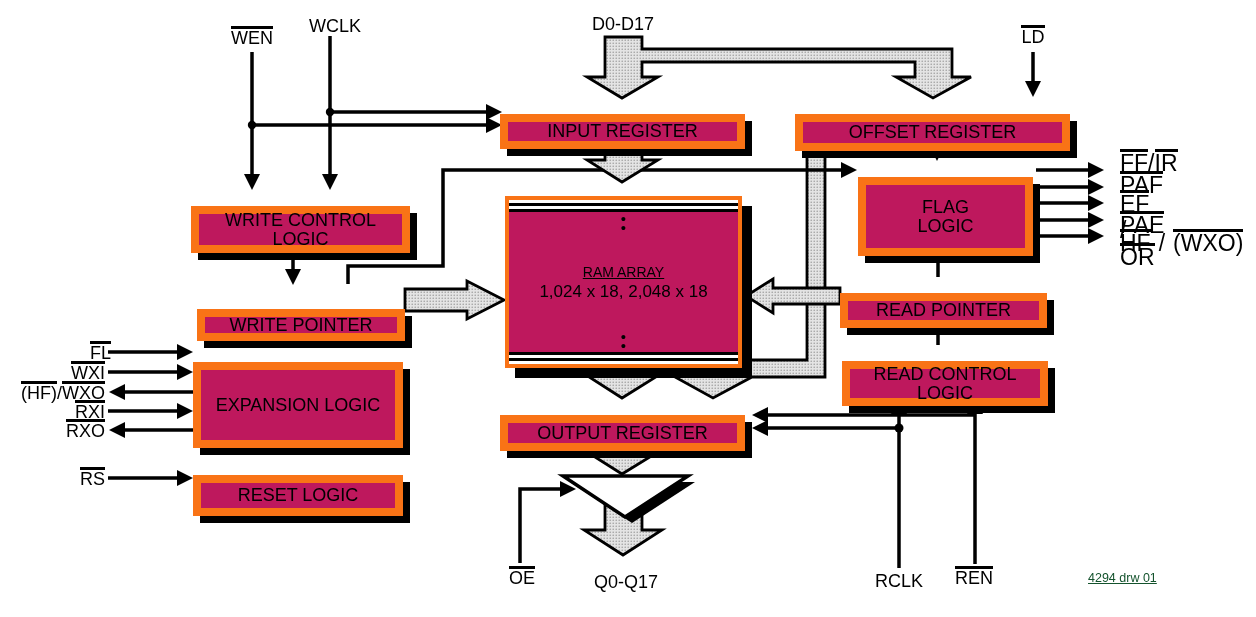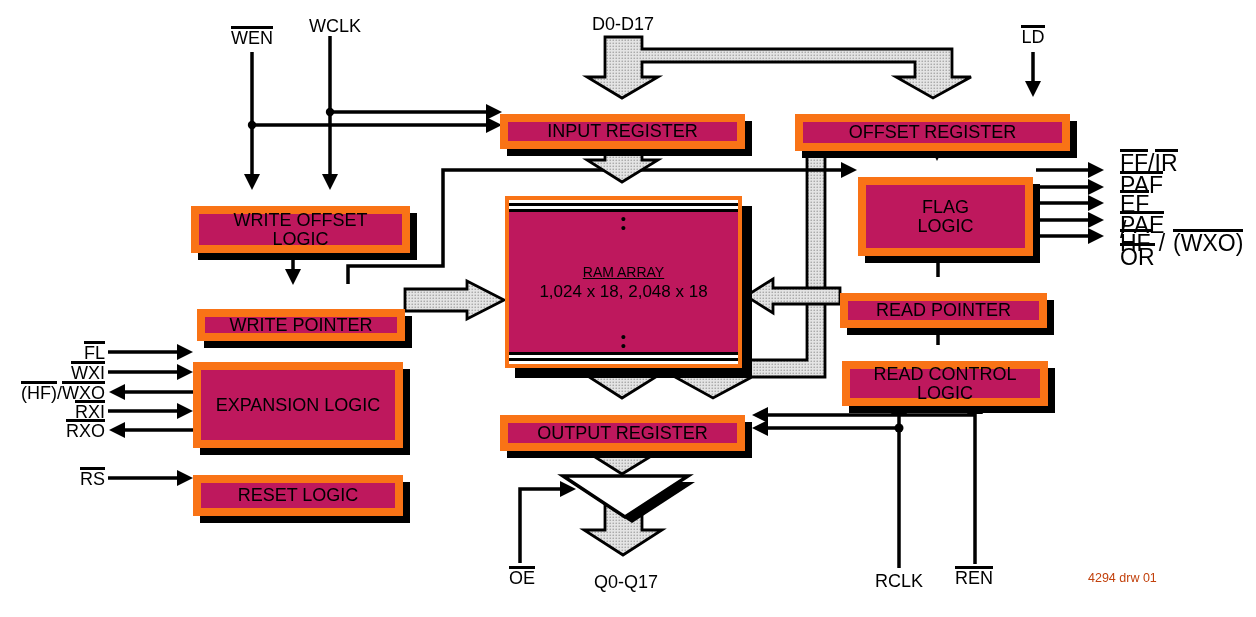--- a/index.html
+++ b/index.html
@@ -22,21 +22,21 @@
   .ram-mid{flex:1;display:flex;flex-direction:column;align-items:center;justify-content:space-between;padding:2px 0;}
   .ram-text{font-size:17px;line-height:20px;text-align:center;}
   .ram-title{font-size:14px;text-decoration:underline;}
   .ram-dots{white-space:pre-line;line-height:9px;font-size:15px;text-align:center;}
   .lbl{
     position:absolute;z-index:3;font-size:18px;white-space:nowrap;
     display:flex;justify-content:center;align-items:flex-start;
   }
   .lbl.right{justify-content:flex-end;}
   .lbl.left{justify-content:flex-start;}
-  .lbl.small{font-size:12.5px;color:#c2410c;}
+  .lbl.small{font-size:12.5px;color:#14532d;text-decoration:underline;}
   .lbl.flagout{font-size:23px;}
   .p{display:inline-block;border-top:3px solid transparent;line-height:1.02;}
   .p.ovl{border-top-color:#000;}
 </style>
 </head>
 <body>
 
 <div id="canvas">
 
   <svg id="wires" width="1256" height="617" viewBox="0 0 1256 617">
@@ -153,21 +153,21 @@
     </g>
   </svg>
 
   <div class="box" style="left:500px;top:98px;width:245px;height:35px;">
     <div>INPUT REGISTER</div>
   </div>
   <div class="box" style="left:795px;top:98px;width:275px;height:37px;">
     <div>OFFSET REGISTER</div>
   </div>
   <div class="box" style="left:191px;top:190px;width:219px;height:47px;">
-    <div>WRITE OFFSET</div>
+    <div>WRITE CONTROL</div>
     <div>LOGIC</div>
   </div>
   <div class="box" style="left:197px;top:293px;width:208px;height:32px;">
     <div>WRITE POINTER</div>
   </div>
   <div class="box" style="left:858px;top:161px;width:175px;height:79px;">
     <div>FLAG</div>
     <div>LOGIC</div>
   </div>
 
@@ -209,21 +209,21 @@
   <div class="lbl" style="left:304px;top:14px;width:62px;">
       <span class="p">WCLK</span>
     </div>
   <div class="lbl" style="left:588px;top:12px;width:70px;">
       <span class="p">D0-D17</span>
     </div>
   <div class="lbl" style="left:1014px;top:25px;width:38px;">
       <span class="p ovl">LD</span>
     </div>
 
-  <div class="lbl right" style="left:18px;top:341px;width:87px;">
+  <div class="lbl right" style="left:24px;top:341px;width:87px;">
       <span class="p ovl">FL</span>
     </div>
   <div class="lbl right" style="left:18px;top:361px;width:87px;">
       <span class="p ovl">WXI</span>
     </div>
   <div class="lbl right" style="left:4px;top:381px;width:101px;">
       <span class="p ovl">(HF)</span>
       <span class="p">/</span>
       <span class="p ovl">WXO</span>
     </div>

